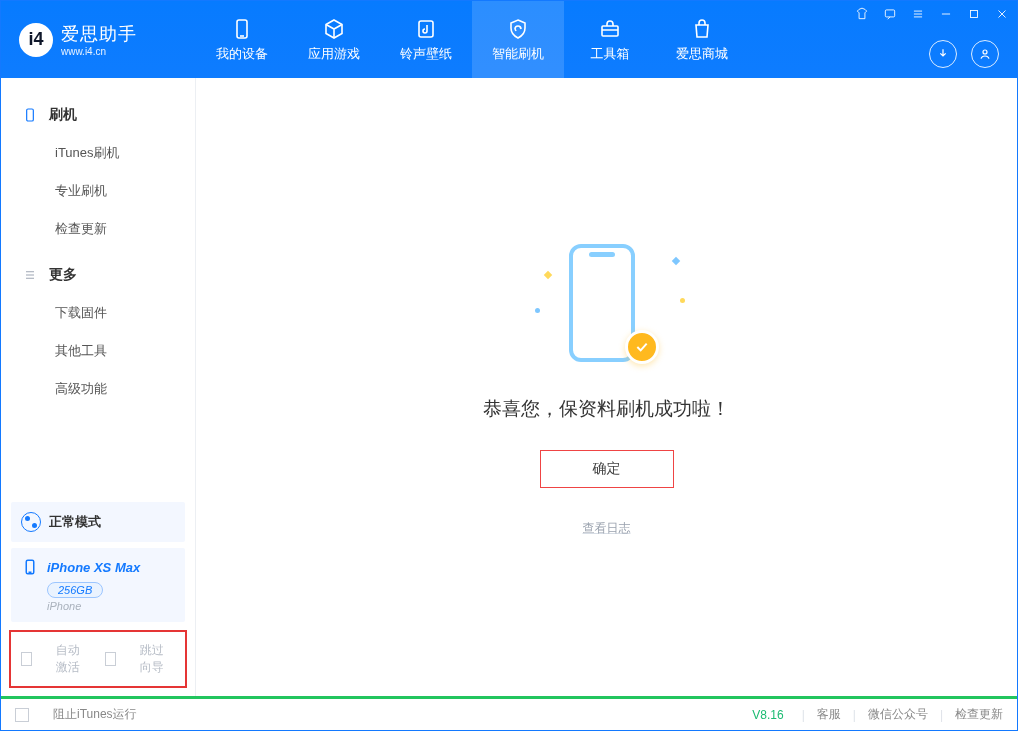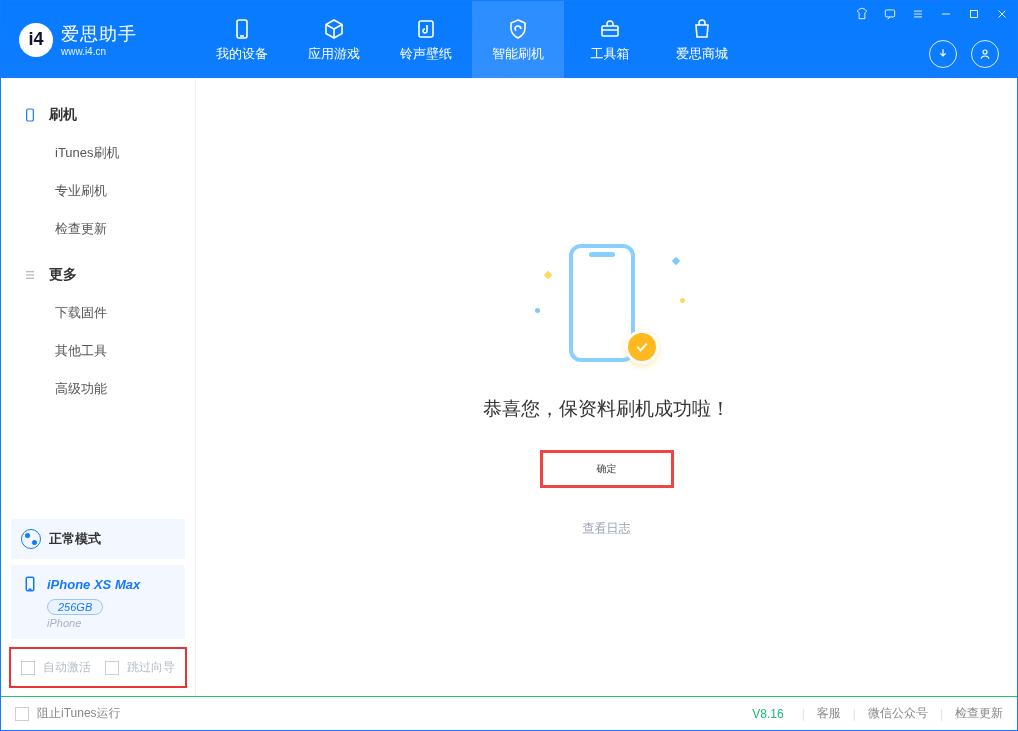--- a/index.html
+++ b/index.html
@@ -43,37 +43,37 @@
 .mode-ico::after { right:3px; bottom:3px; }
 .mode-txt { font-size: 13px; color: #333; font-weight: 600; }
 .device-box { margin: 6px 10px; background: #f3f7ff; padding: 10px 10px; border-radius: 2px; font-style: italic; }
 .device-row { display:flex; align-items:center; gap:8px; }
 .dev-ico { width:18px; height:18px; }
 .dev-name { font-size: 13px; color: #1379ff; font-weight: 600; }
 .dev-cap { display:inline-block; margin: 6px 0 2px 26px; font-size: 11px; color:#1379ff; border:1px solid #9cc6ff; border-radius: 10px; padding: 1px 10px; background:#eaf3ff; }
 .dev-type { margin-left: 26px; font-size: 11px; color: #aab2bd; }
 .annot-box { margin: 8px 8px; border: 2px solid #e53535; padding: 10px 10px; display: flex; gap: 14px; align-items: center; }
 .chk { width: 14px; height: 14px; border: 1px solid #c9ced6; display:inline-block; vertical-align:middle; margin-right:4px; }
-.chk-label { font-size: 12px; color: #b6bcc6; display:flex; align-items:center; gap:4px; cursor:pointer; }
+.chk-label { font-size: 12px; color: #b6bcc6; display:flex; align-items:center; gap:20px; cursor:pointer; }
 
 
 .content { flex: 1; display: flex; flex-direction: column; align-items: center; justify-content: center; position: relative; }
 .illust { position:relative; width: 160px; height: 130px; margin-bottom: 28px; }
 .phone { position:absolute; left:42px; top:6px; width: 66px; height: 118px; border: 4px solid #88cfff; border-radius: 12px; background:#fff; }
 .phone::before { content:""; position:absolute; top:4px; left:50%; transform:translateX(-50%); width:26px; height:5px; background:#88cfff; border-radius:3px; }
 .badge { position:absolute; right:28px; bottom:4px; width:34px; height:34px; background:#ffb91f; border-radius:50%; display:flex;align-items:center;justify-content:center; border:3px solid #fff; box-shadow:0 2px 6px rgba(255,185,31,.35); }
 .badge svg { width:16px;height:16px; stroke:#fff; stroke-width:3; fill:none; }
 .sparkle { position:absolute; width:6px;height:6px; background:#ffd95a; transform:rotate(45deg); }
 .dot { position:absolute; width:5px;height:5px; border-radius:50%; background:#7ec7ff; }
 .success-text { font-size: 19px; color: #333; font-weight: 500; margin-bottom: 28px; }
-.ok-btn { width: 134px; height: 38px; border: 3px solid #ef4444; background: #fff; font-size: 10px; color: #444; cursor:pointer; margin-bottom: 32px; }
+.ok-btn { width: 134px; height: 38px; border: 1px solid #ef4444; background: #fff; font-size: 14px; color: #444; cursor:pointer; margin-bottom: 32px; }
 .log-link { font-size: 12px; color: #9aa2ae; cursor:pointer; text-decoration: underline; text-decoration-color: #d7dde5; }
 
 
-.status { height: 34px; border-top: 1px solid #22c55e; display:flex; align-items:center; padding: 0 14px; font-size: 12px; color:#888; }
+.status { height: 34px; border-top: 3px solid #22c55e; display:flex; align-items:center; padding: 0 14px; font-size: 12px; color:#888; }
 .status-left { display:flex; align-items:center; gap:6px; }
 .status-right { margin-left:auto; display:flex; align-items:center; gap: 12px; }
 .status-right .sep { color:#dfe3e9; }
 .version { color:#1cbb72; margin-right: 6px; }
 .status-link { color:#888; cursor:pointer; }
 </style>
 </head>
 <body>
 
 <div class="app">

